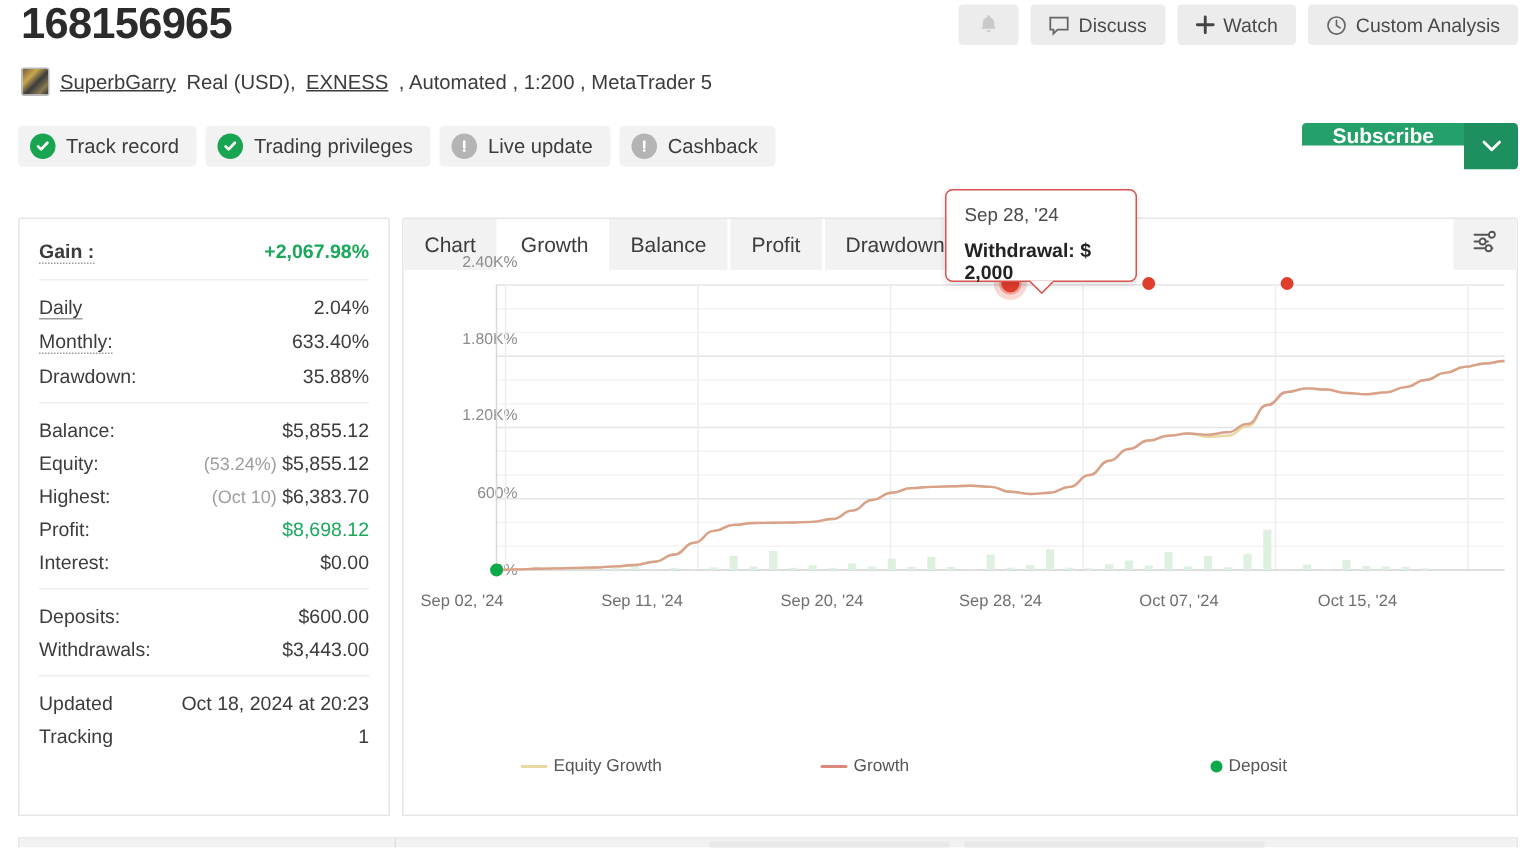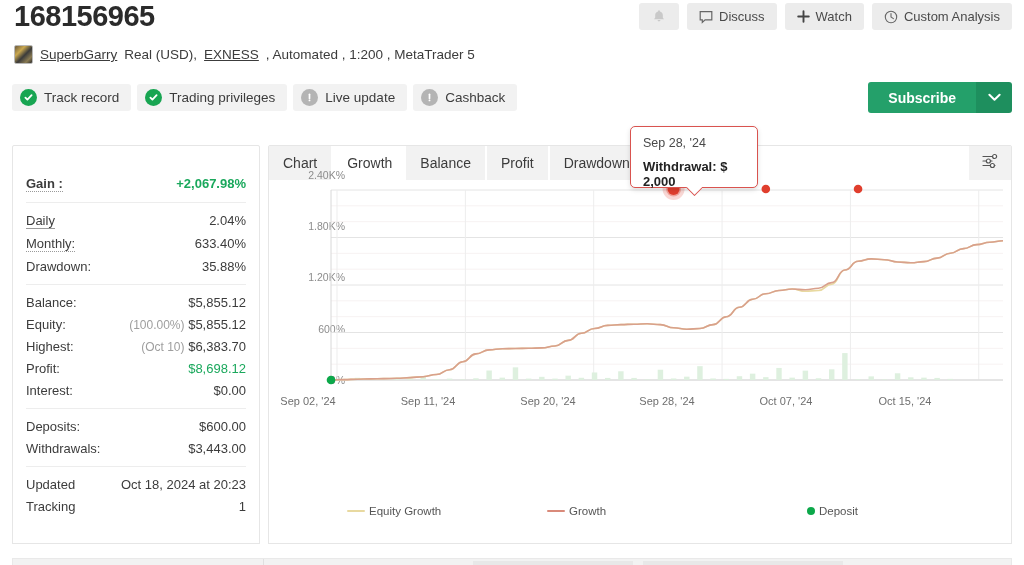--- a/index.html
+++ b/index.html
@@ -54,21 +54,21 @@
   .cmark.ok { background: #18a552; }
   .cmark.off { background: #b4b4b4; }
   .cmark svg { display:block; }
 
   .subscribe {
     position: absolute; right: 12px; top: 82px;
     display: flex; border-radius: 3px; overflow: hidden; cursor: pointer;
   }
   .subscribe .lbl {
     background: #24a06a; color: #fff; font-size: 14px; font-weight: 600;
-    padding: 0 20px; height: 31px; display: flex; align-items: center;
+    padding: 0 20px; height: 15px; display: flex; align-items: center;
   }
   .subscribe .caret {
     background: #1e8f5e; width: 36px; height: 31px;
     display: flex; align-items: center; justify-content: center;
   }
 
   
   .left-panel {
     position: absolute; left: 12px; top: 145px; width: 248px; height: 396px;
     background: #fff; border: 1px solid #e6e6e6; border-radius: 2px;
@@ -82,21 +82,21 @@
   .lp-tabs .fill { flex: 1; background: #fff; }
 
   .lp-body { padding: 10px 13px 0 13px; }
   .srow {
     display: flex; justify-content: space-between; align-items: baseline;
     font-size: 13px; padding: 3.5px 0; color: #3c3c3c;
   }
   .srow .k { color: #3c3c3c; }
   .srow .k.dot { border-bottom: 1px dotted #9a9a9a; }
   .srow .k.sol { border-bottom: 1px solid #9a9a9a; }
-  .srow .k.b { font-weight: 700; margin-top: 16px; }
+  .srow .k.b { font-weight: 700; }
   .srow .v { color: #3c3c3c; }
   .srow .v.green { color: #1aa85c; font-weight: 700; }
   .srow .v.green-n { color: #1aa85c; }
   .srow .v .muted { color: #9e9e9e; font-size: 12px; }
   .sep { height: 1px; background: #ededed; margin: 7px 0 6px 0; }
 
   
   .chart-panel {
     position: absolute; left: 268px; top: 145px; width: 744px; height: 396px;
     background: #fff; border: 1px solid #e6e6e6; border-radius: 2px;
@@ -282,21 +282,21 @@
         <span class="v">35.88%</span>
       </div>
       <div class="sep"></div>
 
       <div class="srow">
         <span class="k">Balance:</span>
         <span class="v">$5,855.12</span>
       </div>
       <div class="srow">
         <span class="k">Equity:</span>
-        <span class="v"><span class="muted">(100.00%)</span> <span>$5,855.12</span></span>
+        <span class="v"><span class="muted">(53.24%)</span> <span>$5,855.12</span></span>
       </div>
       <div class="srow">
         <span class="k">Highest:</span>
         <span class="v"><span class="muted">(Oct 10)</span> <span>$6,383.70</span></span>
       </div>
       <div class="srow">
         <span class="k">Profit:</span>
         <span class="v green-n">$8,698.12</span>
       </div>
       <div class="srow">

